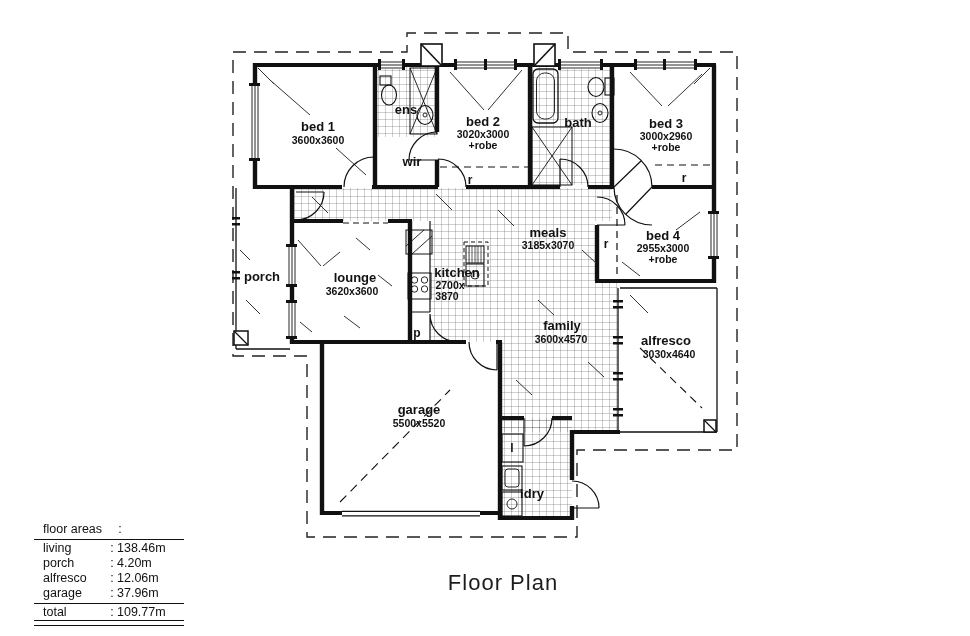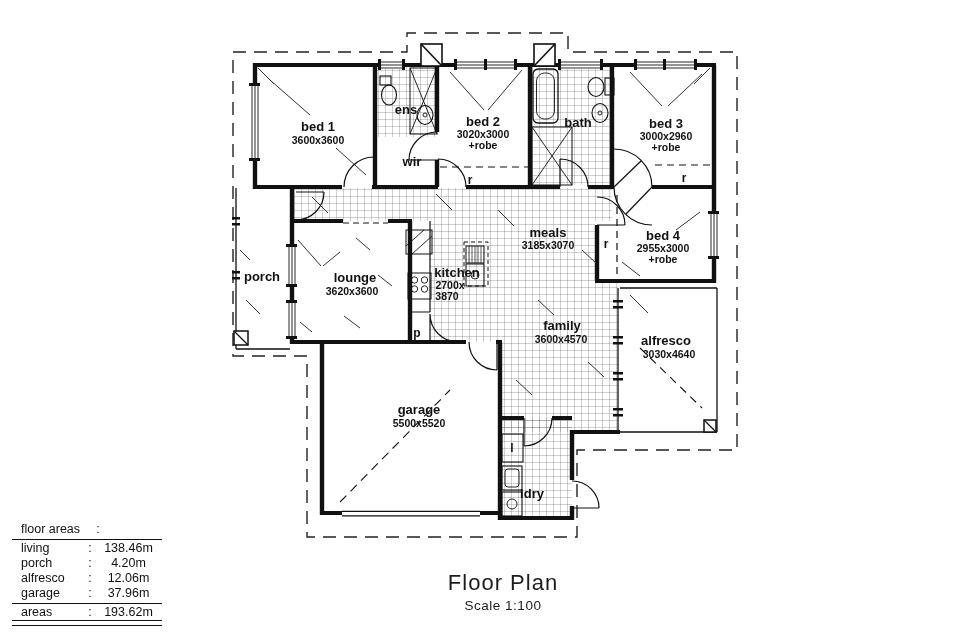--- a/index.html
+++ b/index.html
@@ -2,27 +2,27 @@
 <html><head>
 <meta charset="utf-8">
 <style>
   html,body{margin:0;padding:0;background:#fff;}
   .stage{position:relative;width:970px;height:636px;background:#ffffff;overflow:hidden;
          font-family:"Liberation Sans",sans-serif;color:#111;}
   svg text{font-family:"Liberation Sans",sans-serif;fill:#111;}
   .room-name{font-size:13px;font-weight:700;}
   .room-dims{font-size:10.5px;font-weight:700;}
   .small-marker{font-size:12px;font-weight:700;}
-  .areas{position:absolute;left:12px;top:523px;width:150px;font-size:12.5px;line-height:1.0;}
+  .areas{position:absolute;left:34px;top:523px;width:150px;font-size:12.5px;line-height:1.0;}
   .areas .hdr{display:flex;padding:0 0 3px 9px;border-bottom:1.6px solid #111;}
   .areas .hdr .lbl{flex:0 0 72px;}
   .areas .row{display:flex;padding:2.5px 0 0 9px;}
   .areas .lbl{flex:0 0 64px;}
   .areas .colon{flex:0 0 10px;text-align:center;}
-  .areas .val{flex:1;text-align:center;}
+  .areas .val{flex:1;text-align:left;}
   .areas .total{border-top:1.6px solid #111;border-bottom:1.6px solid #111;
                 margin-top:3px;padding:2px 0 2px 9px;}
   .areas .endline{height:4px;border-bottom:1.6px solid #111;}
   .titleblock{position:absolute;left:383px;top:570px;width:240px;text-align:center;}
   .titleblock .main{font-size:22px;letter-spacing:1px;color:#1c1c1c;}
   .titleblock .scale{font-size:13.5px;letter-spacing:.5px;color:#1c1c1c;margin-top:2px;}
 </style>
 </head>
 <body>
 
@@ -296,26 +296,25 @@
     <span class="lbl">alfresco</span>
     <span class="colon">:</span>
     <span class="val">12.06m</span>
   </div>
   <div class="row">
     <span class="lbl">garage</span>
     <span class="colon">:</span>
     <span class="val">37.96m</span>
   </div>
   <div class="row total">
-    <span class="lbl">areas</span>
-    <span class="colon">:</span>
-    <span class="val">193.62m</span>
+    <span class="lbl">total</span>
+    <span class="colon">:</span>
+    <span class="val">109.77m</span>
   </div>
   <div class="endline"></div>
 </div>
 
 
 <div class="titleblock">
   <div class="main">Floor Plan</div>
-  <div class="scale">Scale 1:100</div>
 </div>
 
 </div>
 
 </body></html>

